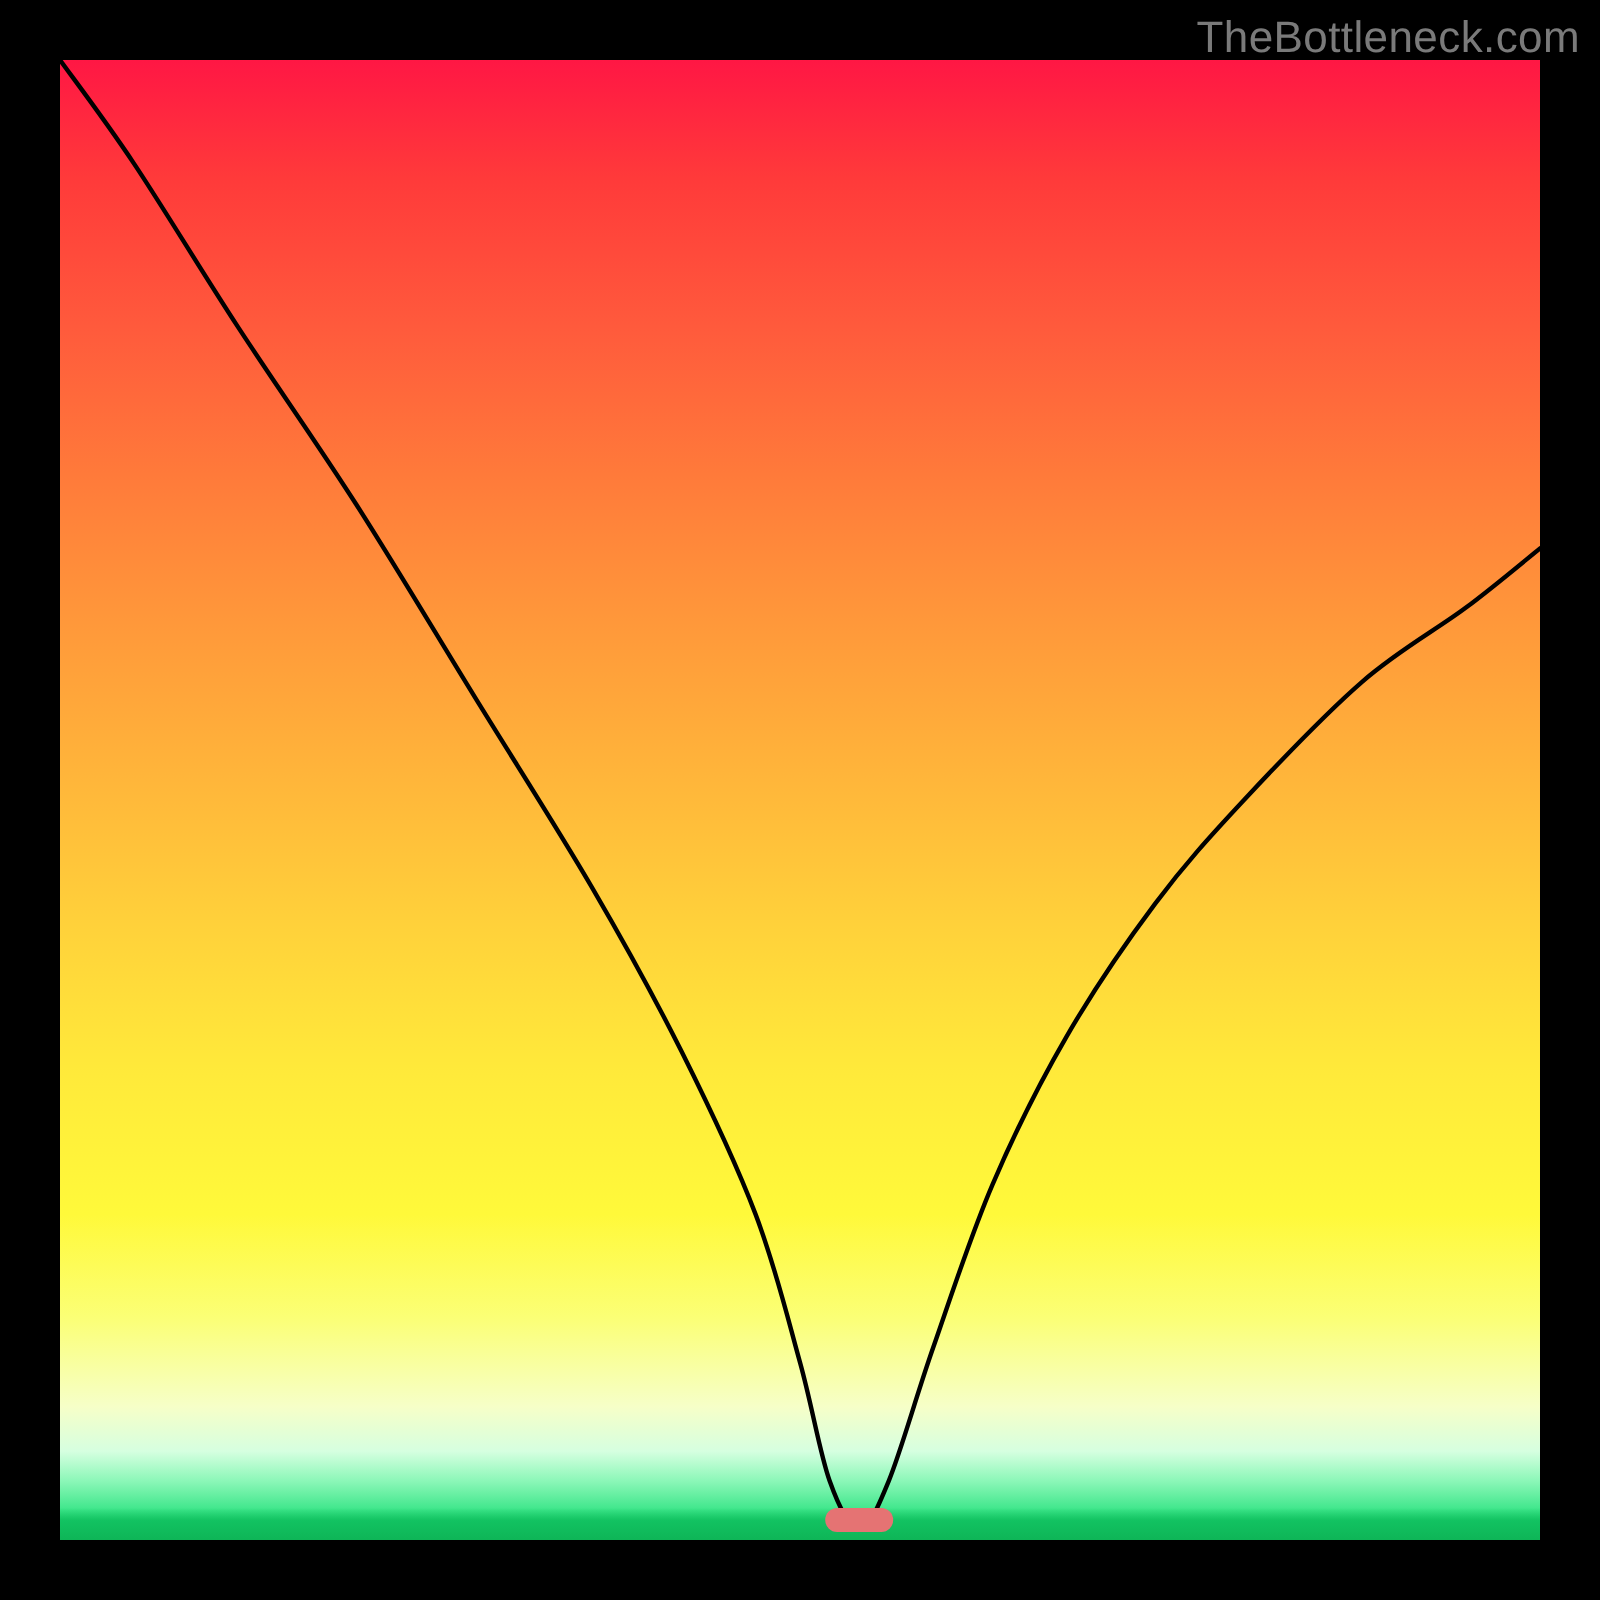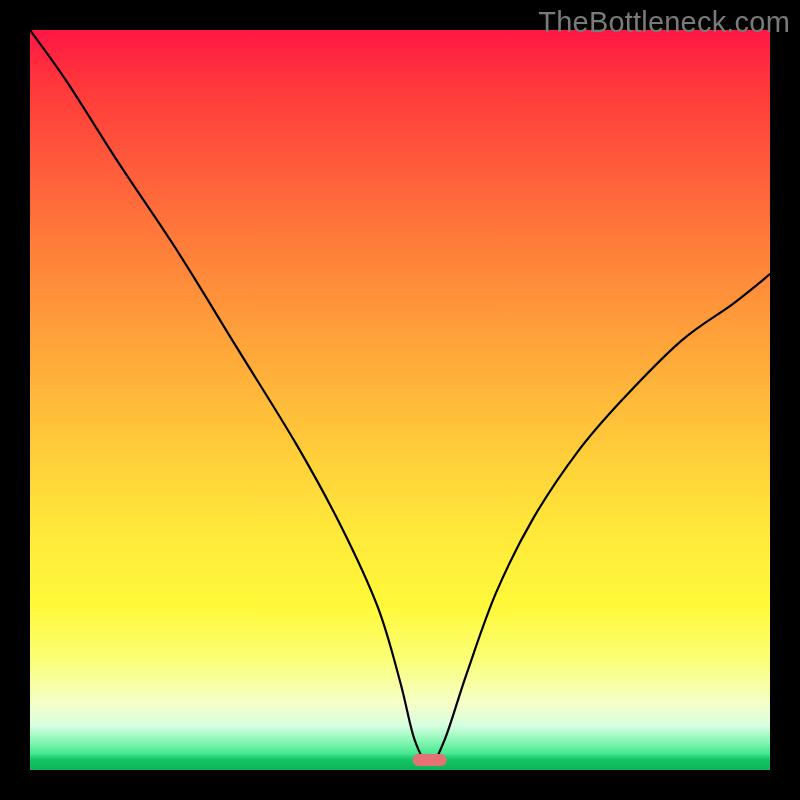--- a/index.html
+++ b/index.html
@@ -15,21 +15,21 @@
     position: relative;
     width: 800px;
     height: 800px;
     background: #000;
   }
   .watermark {
     position: absolute;
     top: 6px;
     right: 10px;
     color: #7a7a7a;
-    font-size: 29px;
+    font-size: 22px;
     font-weight: 400;
     letter-spacing: 0.2px;
     z-index: 5;
   }
   .plot-area {
     position: absolute;
     left: 30px;
     top: 30px;
     width: 740px;
     height: 740px;

